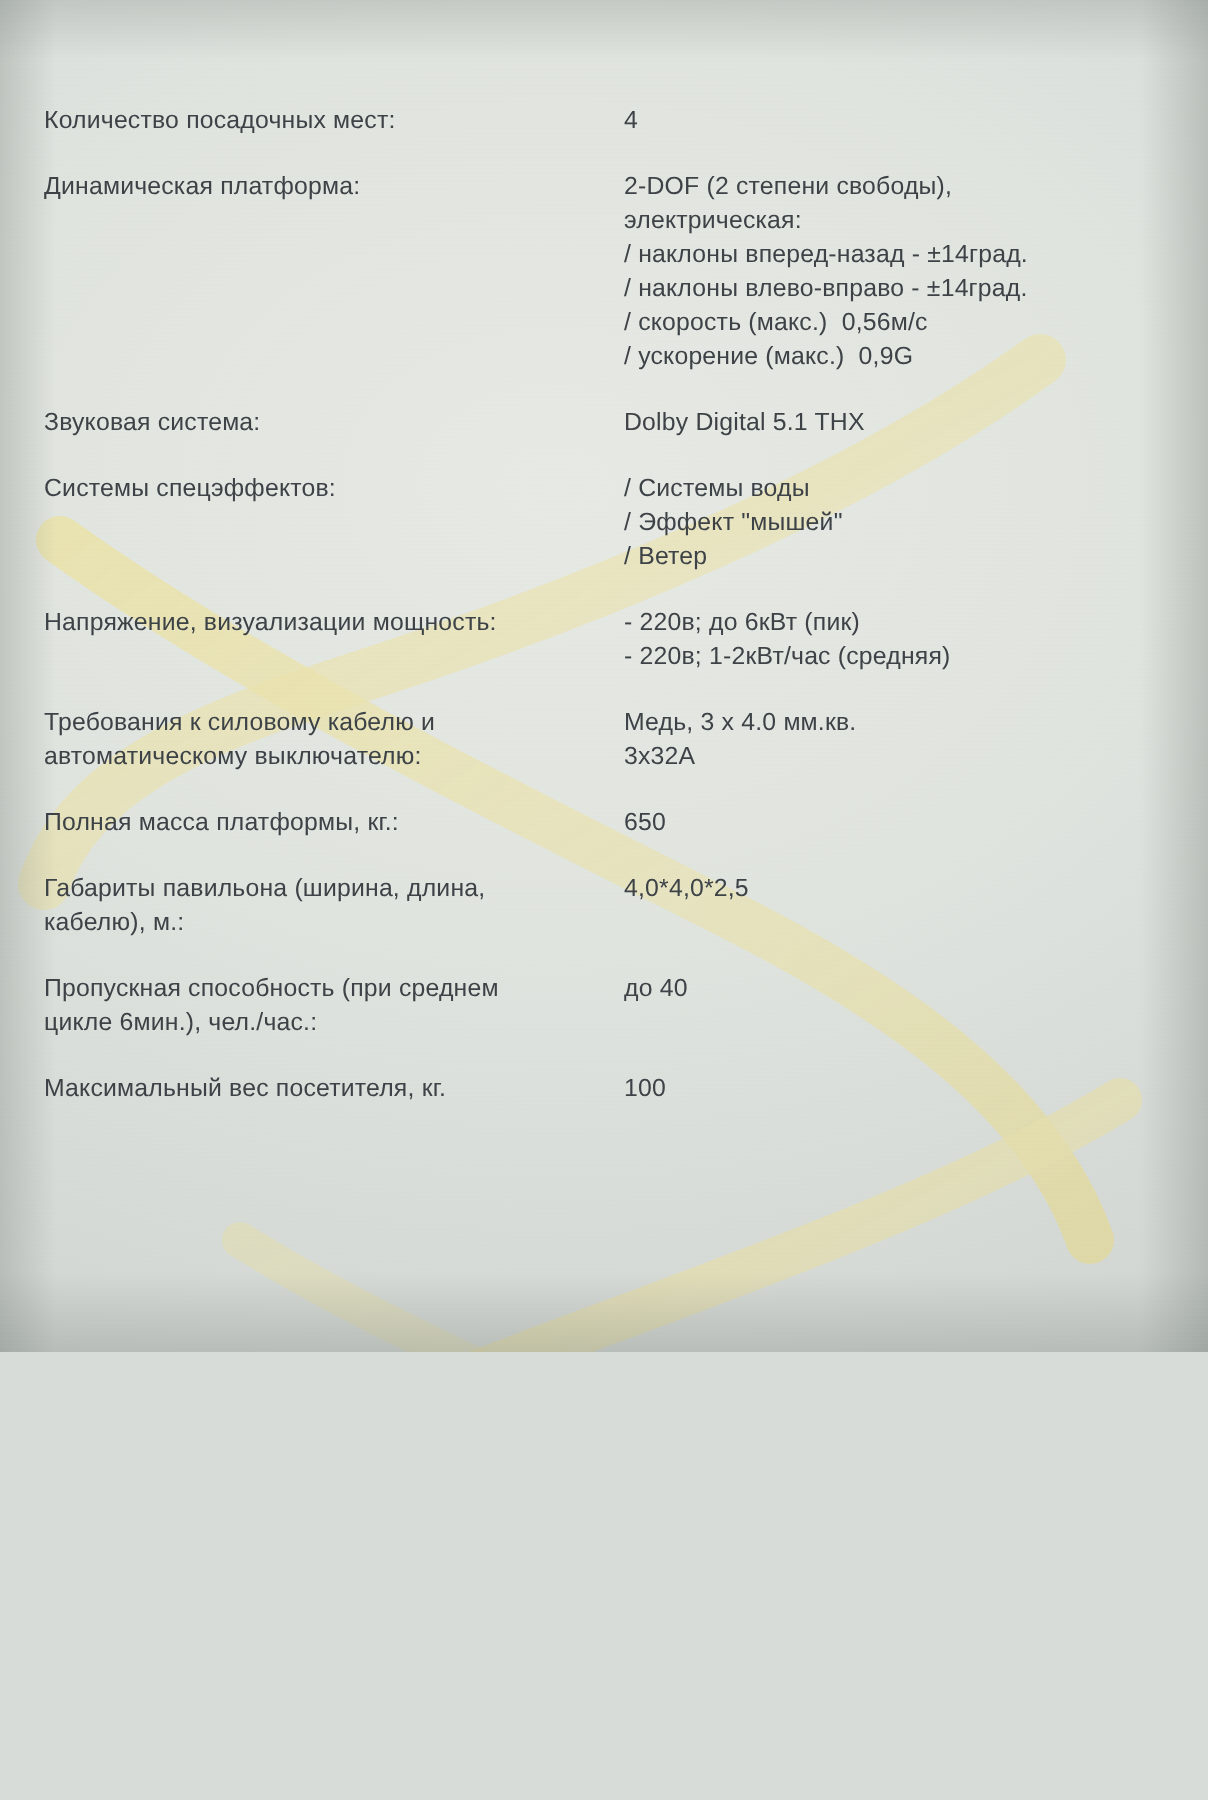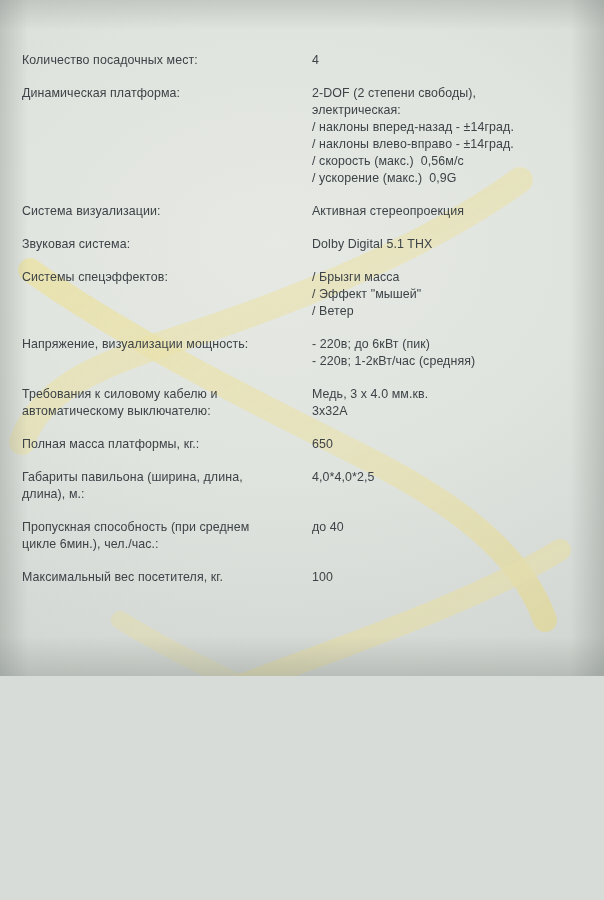--- a/index.html
+++ b/index.html
@@ -137,40 +137,32 @@
             <span class="line">2-DOF (2 степени свободы),</span>
             <span class="line">электрическая:</span>
             <span class="line">/ наклоны вперед-назад - ±14град.</span>
             <span class="line">/ наклоны влево-вправо - ±14град.</span>
             <span class="line">/ скорость (макс.)  0,56м/с</span>
             <span class="line">/ ускорение (макс.)  0,9G</span>
           </td>
         </tr>
         <tr>
           <td class="label">
-            <span class="line">Система визуализации:</span>
-          </td>
-          <td class="value">
-            <span class="line">Активная стереопроекция</span>
-          </td>
-        </tr>
-        <tr>
-          <td class="label">
             <span class="line">Звуковая система:</span>
           </td>
           <td class="value">
             <span class="line">Dolby Digital 5.1 THX</span>
           </td>
         </tr>
         <tr>
           <td class="label">
             <span class="line">Системы спецэффектов:</span>
           </td>
           <td class="value">
-            <span class="line">/ Брызги масса</span>
+            <span class="line">/ Системы воды</span>
             <span class="line">/ Эффект "мышей"</span>
             <span class="line">/ Ветер</span>
           </td>
         </tr>
         <tr>
           <td class="label">
             <span class="line">Напряжение, визуализации мощность:</span>
           </td>
           <td class="value">
             <span class="line">- 220в; до 6кВт (пик)</span>
@@ -191,21 +183,21 @@
           <td class="label">
             <span class="line">Полная масса платформы, кг.:</span>
           </td>
           <td class="value">
             <span class="line">650</span>
           </td>
         </tr>
         <tr>
           <td class="label">
             <span class="line">Габариты павильона (ширина, длина,</span>
-            <span class="line">длина), м.:</span>
+            <span class="line">кабелю), м.:</span>
           </td>
           <td class="value">
             <span class="line">4,0*4,0*2,5</span>
           </td>
         </tr>
         <tr>
           <td class="label">
             <span class="line">Пропускная способность (при среднем</span>
             <span class="line">цикле 6мин.), чел./час.:</span>
           </td>

